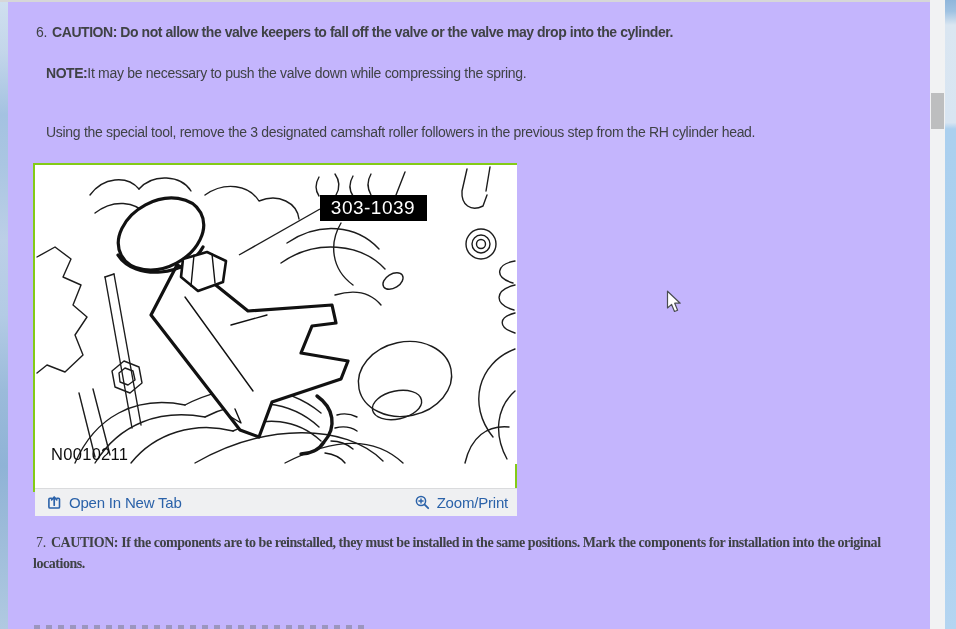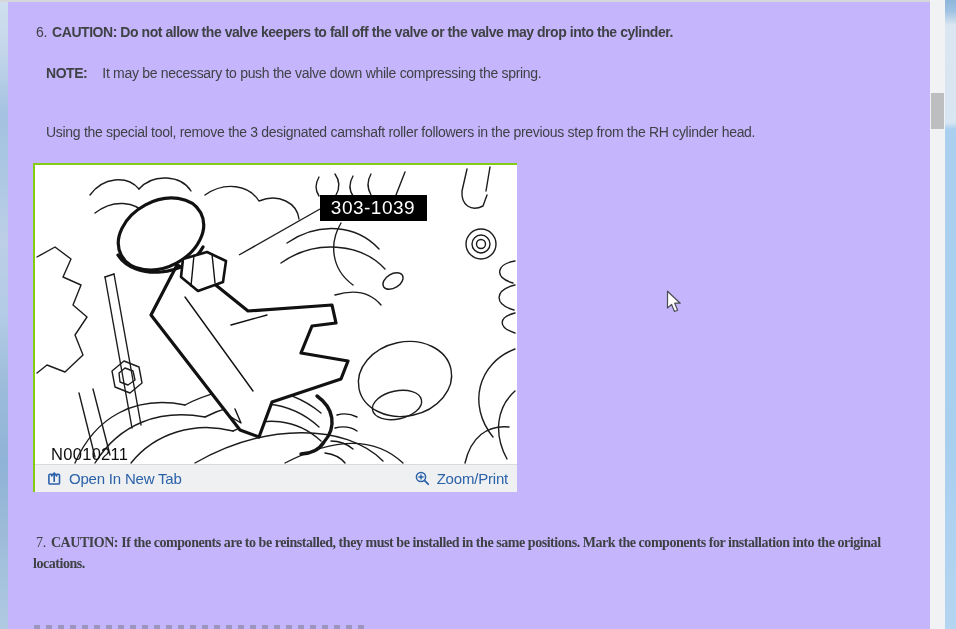--- a/index.html
+++ b/index.html
@@ -26,33 +26,33 @@
 
   
   .txt { position:absolute; color:#3f4245; font-size:14px; line-height:21px;
          letter-spacing:-0.3px; }
   .step-head { left:33px; width:886px; text-indent:3px; }
   .step-head b { letter-spacing:-0.45px; }
   .step-head .num { font-weight:400; }
   .step-head b { margin-left:5px; }
   #step6-head { top:22px; }
   .note-p { left:46px; top:63px; width:864px; }
-  .note-p b { margin-right:15px; letter-spacing:-0.45px; }
+  .note-p b { margin-right:0; letter-spacing:-0.45px; }
   #step6-body { left:46px; top:104px; width:864px;margin-top:18px; }
   #step7-head { top:532px;font-family:Liberation Serif, serif; }
   #step7-body { left:46px; top:594px; width:864px; }
 
   
   .figure-box { position:absolute; left:33px; top:163px; width:484px; height:329px;
     border:2px solid #84cc16; background:#fff; }
   .fig-image { position:relative; width:482px; height:299px; background:#fff; overflow:hidden; }
   .fig-image svg { display:block; width:482px; height:299px; }
   .fig-footer { display:flex; align-items:center; justify-content:space-between;
     width:482px; height:28px; background:#eff0f2; border-top:1px solid #dadbdd;
-    padding:0 9px 0 12px; }
+    padding:0 9px 0 12px;margin-top:24px; }
   .fig-link { display:flex; align-items:center; gap:7px; color:#2b62a9; font-size:15px;
     letter-spacing:-0.2px; cursor:pointer; }
   .fig-link svg { display:block; }
 
   
   .bottom-smudge { position:absolute; left:34px; top:625px; width:335px; height:4px;
     opacity:.45; background:repeating-linear-gradient(90deg,#6a6f75 0 6px,transparent 6px 12px); }
 
   .cursor { position:absolute; left:666px; top:290px; }
 </style>

